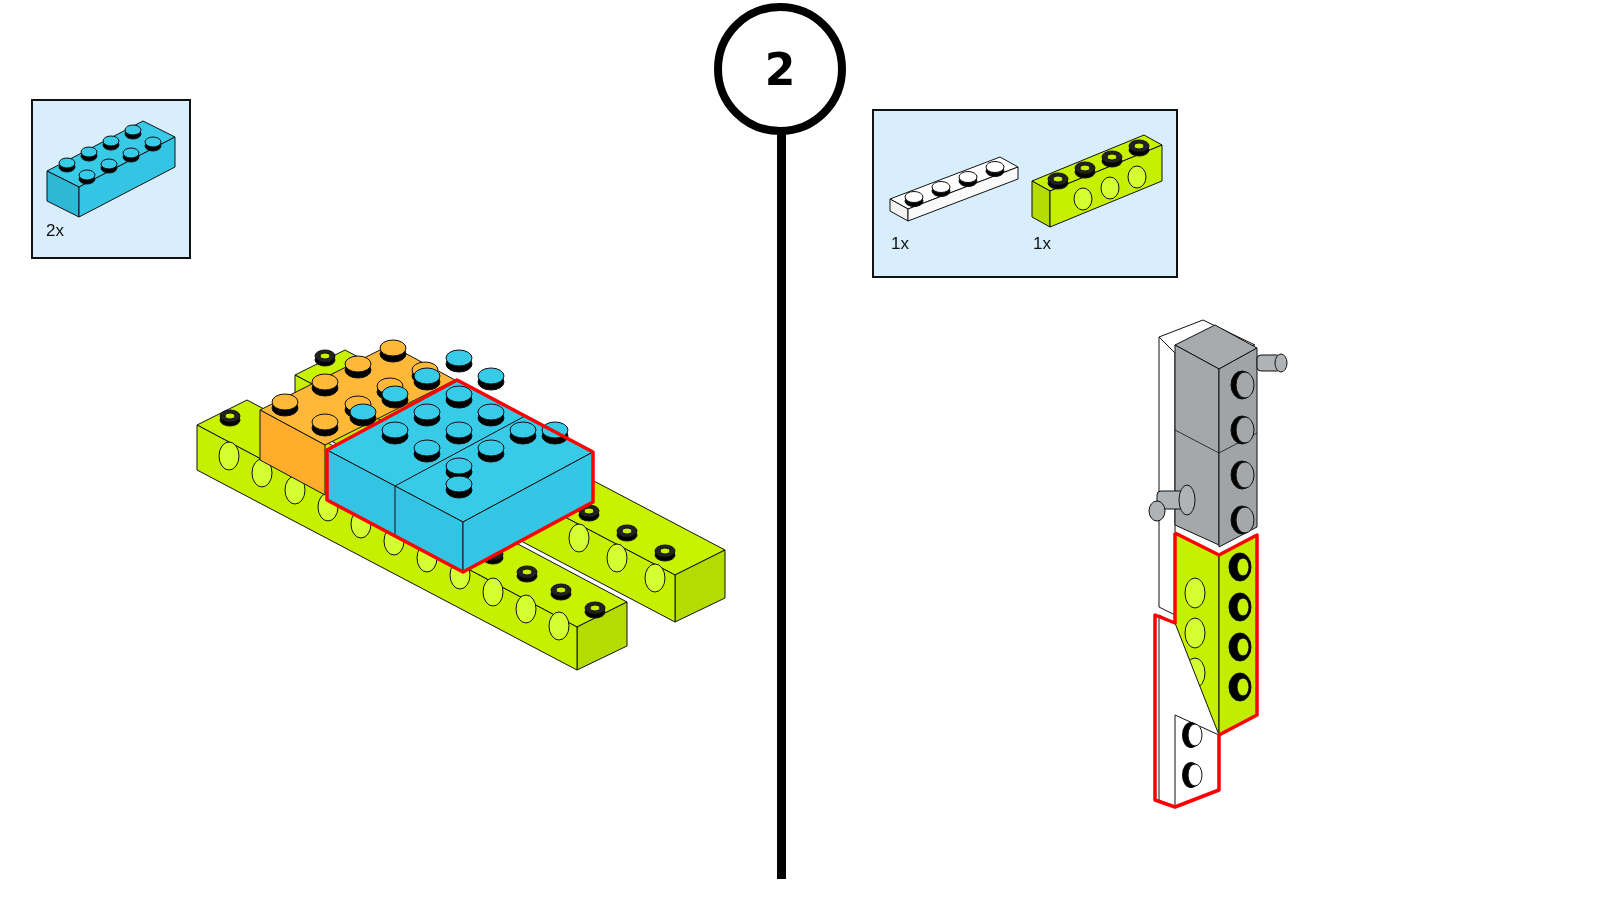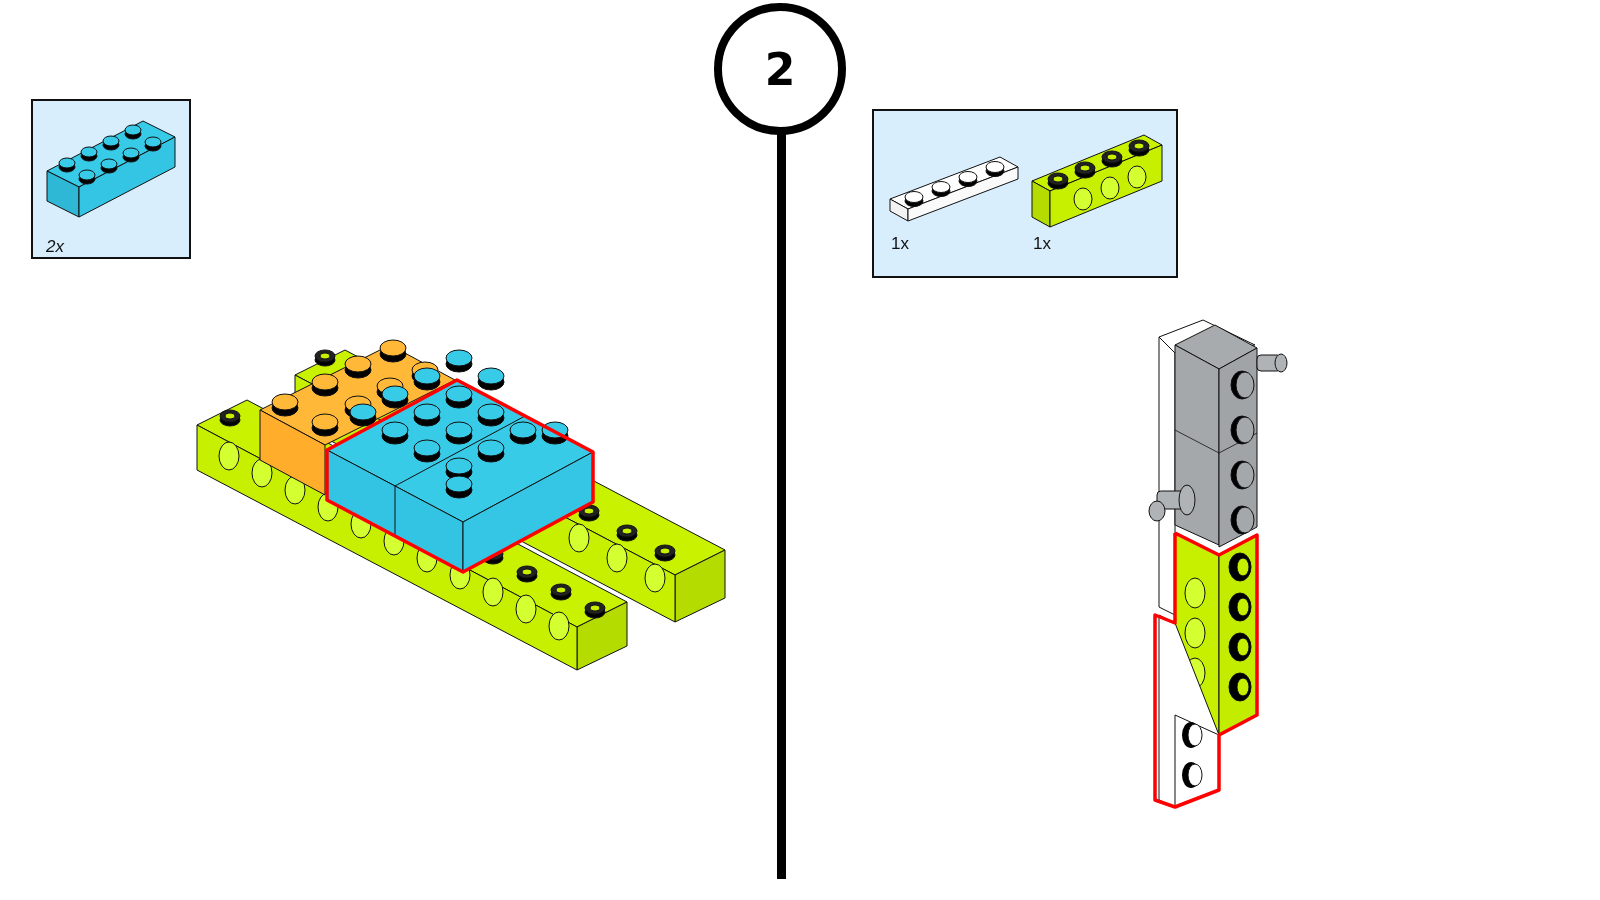--- a/index.html
+++ b/index.html
@@ -47,21 +47,21 @@
       <g>
           <ellipse cx="84" cy="38" rx="8" ry="5" fill="#000"></ellipse>
           <ellipse cx="84" cy="34" rx="8" ry="5"></ellipse>
         </g>
       <g>
           <ellipse cx="106" cy="27" rx="8" ry="5" fill="#000"></ellipse>
           <ellipse cx="106" cy="23" rx="8" ry="5"></ellipse>
         </g>
     </g>
   </svg>
-  <span class="qty" style="left:13px; top:136px;font-style:italic;">2x</span>
+  <span class="qty" style="left:13px; top:120px;">2x</span>
 </div>
 
 <div class="step-circle">
   <span class="step-num">2</span>
 </div>
 <div class="timeline"></div>
 
 <div class="parts-box" style="left:872px; top:109px; width:306px; height:169px;padding-left:24px;">
   <svg style="left:16px; top:40px;" width="130" height="80" viewBox="0 0 130 80">
     <polygon points="0,48 110,6 128,16 18,58" fill="#fff" stroke="#111" stroke-width="1"></polygon>

